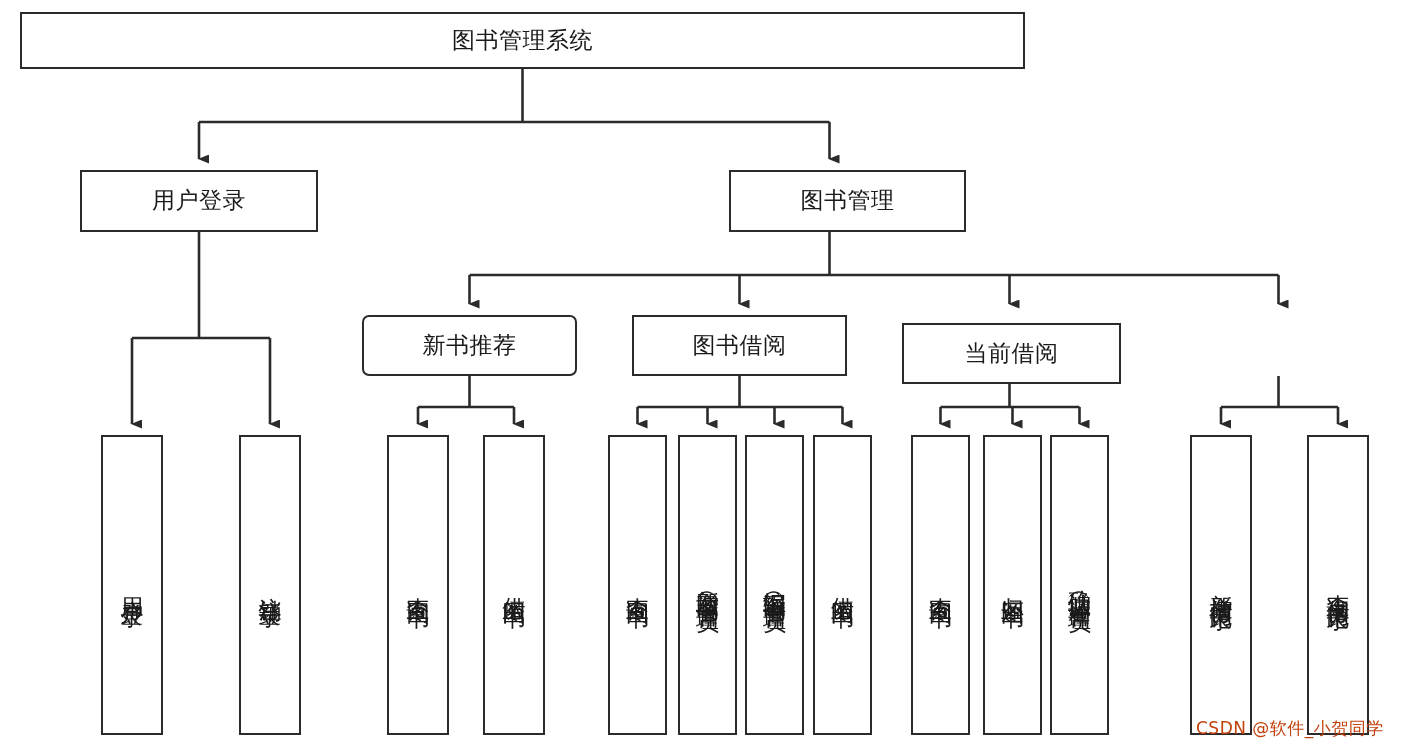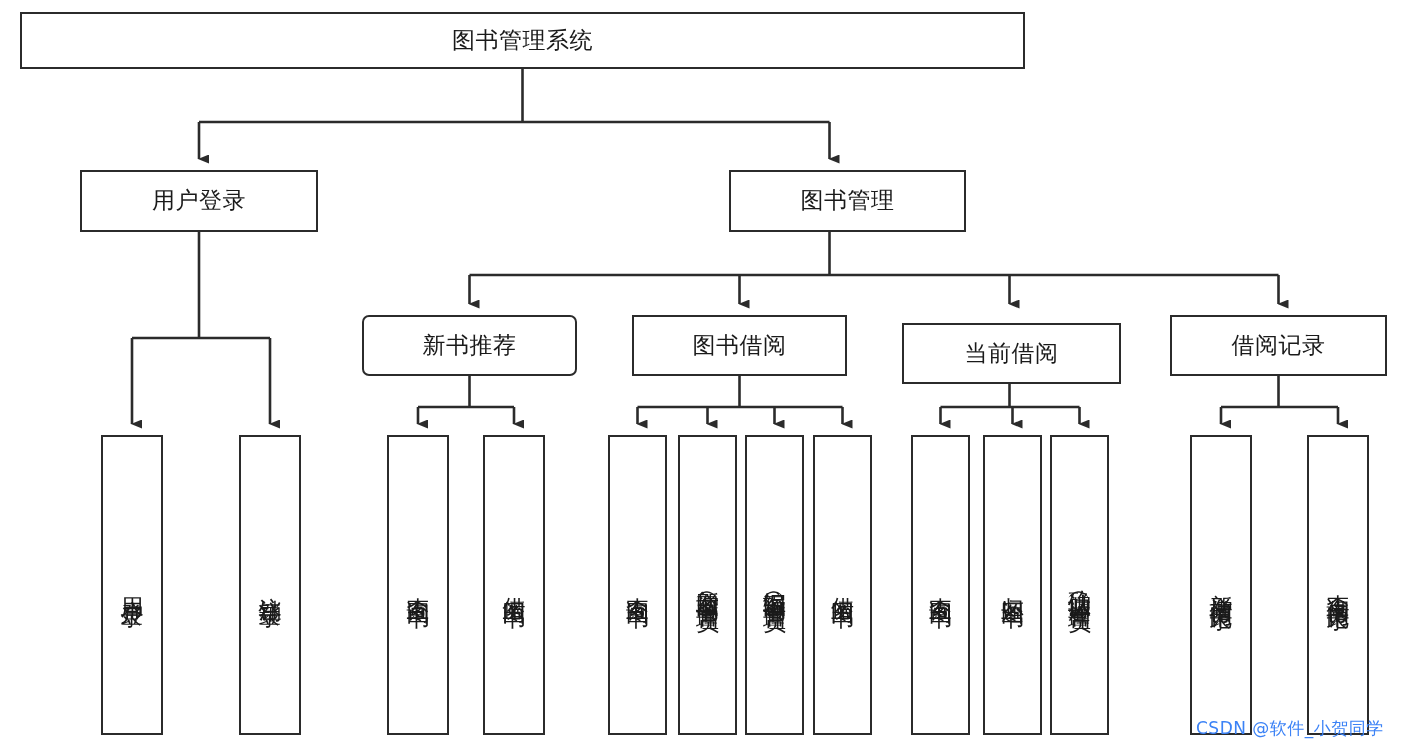--- a/index.html
+++ b/index.html
@@ -58,21 +58,21 @@
   }
   .node-v .node-label {
     writing-mode: vertical-rl;
     text-orientation: upright;
     letter-spacing: 3px;
     display: block;
   }
   .watermark {
     position: absolute;
     font-size: 17px;
-    color: #3b82f6;
+    color: #c2410c;
     white-space: nowrap;
     letter-spacing: 0.5px;
   }
 </style>
 </head>
 <body>
 
 <div id="diagram-root">
 
   <svg id="edges-layer" width="1405" height="747" viewBox="0 0 1405 747" xmlns="http://www.w3.org/2000/svg">
@@ -131,23 +131,20 @@
 
   <div class="node node-h" style="left: 362px; top: 315px; width: 215px; height: 61px; border-radius: 7px;">
     <span class="node-label">新书推荐</span>
   </div>
   <div class="node node-h" style="left: 632px; top: 315px; width: 215px; height: 61px; text-align: right;">
     <span class="node-label">图书借阅</span>
   </div>
   <div class="node node-h" style="left: 902px; top: 315px; width: 219px; height: 61px; margin-top: 8px;">
     <span class="node-label">当前借阅</span>
   </div>
-  <div class="node node-h" style="left: 1170px; top: 315px; width: 217px; height: 61px;">
-    <span class="node-label">借阅记录</span>
-  </div>
 
   <div class="node node-v" style="left: 101px; top: 435px; width: 62px; height: 300px;">
     <span class="node-label">用户登录</span>
   </div>
   <div class="node node-v" style="left: 239px; top: 435px; width: 62px; height: 300px;">
     <span class="node-label">注销登录</span>
   </div>
   <div class="node node-v" style="left: 387px; top: 435px; width: 62px; height: 300px;">
     <span class="node-label">查询图书</span>
   </div>

